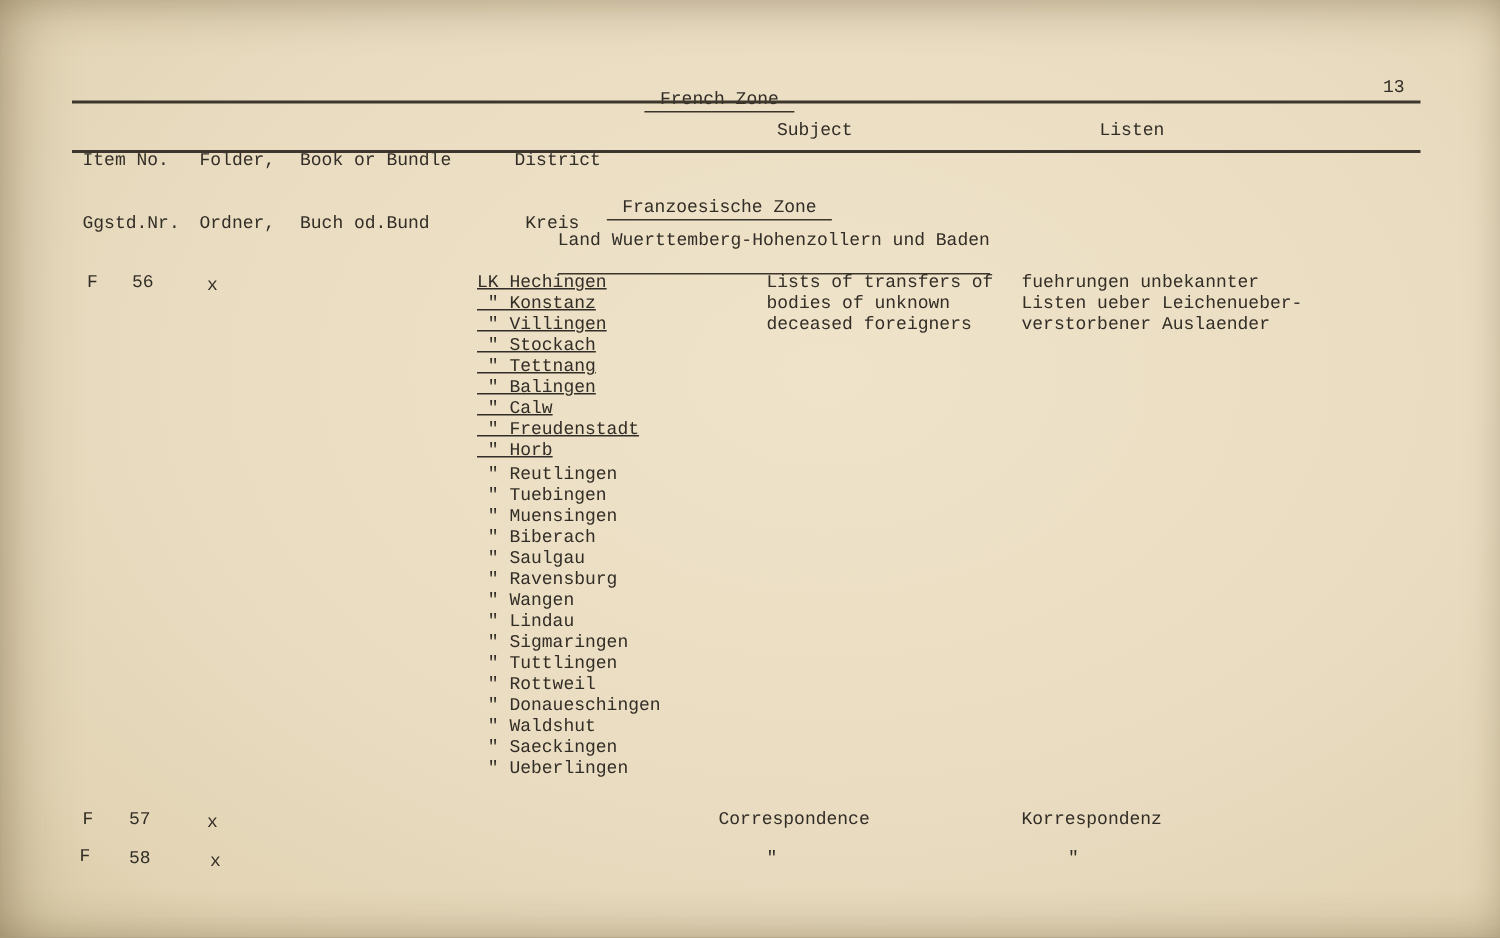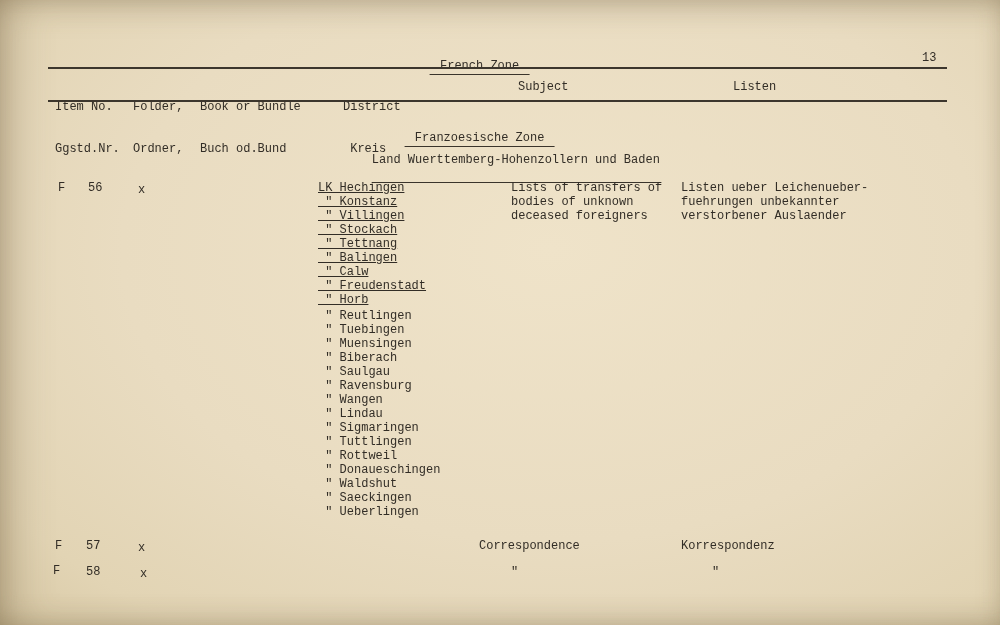--- a/index.html
+++ b/index.html
@@ -71,21 +71,21 @@
   </div>
 
   <div class="abs" style="left:58px;top:181px;">F</div>
   <div class="abs" style="left:88px;top:181px;">56</div>
   <div class="abs" style="left:138px;top:183px;">x</div>
 
   <div class="abs dlist" style="left:318px;top:181px;text-decoration:underline;"><div>LK Hechingen</div><div> " Konstanz</div><div> " Villingen</div><div> " Stockach</div><div> " Tettnang</div><div> " Balingen</div><div> " Calw</div><div> " Freudenstadt</div><div> " Horb</div></div>
   <div class="abs dlist" style="left:318px;top:309px;"><div> " Reutlingen</div><div> " Tuebingen</div><div> " Muensingen</div><div> " Biberach</div><div> " Saulgau</div><div> " Ravensburg</div><div> " Wangen</div><div> " Lindau</div><div> " Sigmaringen</div><div> " Tuttlingen</div><div> " Rottweil</div><div> " Donaueschingen</div><div> " Waldshut</div><div> " Saeckingen</div><div> " Ueberlingen</div></div>
 
   <div class="abs lines" style="left:501px;top:181px;margin-left:10px;"><div>Lists of transfers of</div><div>bodies of unknown</div><div>deceased foreigners</div></div>
-  <div class="abs lines" style="left:681px;top:181px;"><div>Listen ueber Leichenueber-</div><div>fuehrungen unbekannter</div><div>verstorbener Auslaender</div></div>
+  <div class="abs lines" style="left:681px;top:181px;"><div>fuehrungen unbekannter</div><div>Listen ueber Leichenueber-</div><div>verstorbener Auslaender</div></div>
 
   <div class="abs" style="left:55px;top:539px;">F</div>
   <div class="abs" style="left:86px;top:539px;">57</div>
   <div class="abs" style="left:138px;top:541px;">x</div>
   <div class="abs" style="left:479px;top:539px;">Correspondence</div>
   <div class="abs" style="left:681px;top:539px;">Korrespondenz</div>
 
   <div class="abs" style="left:53px;top:564px;">F</div>
   <div class="abs" style="left:86px;top:565px;">58</div>
   <div class="abs" style="left:140px;top:567px;">x</div>

